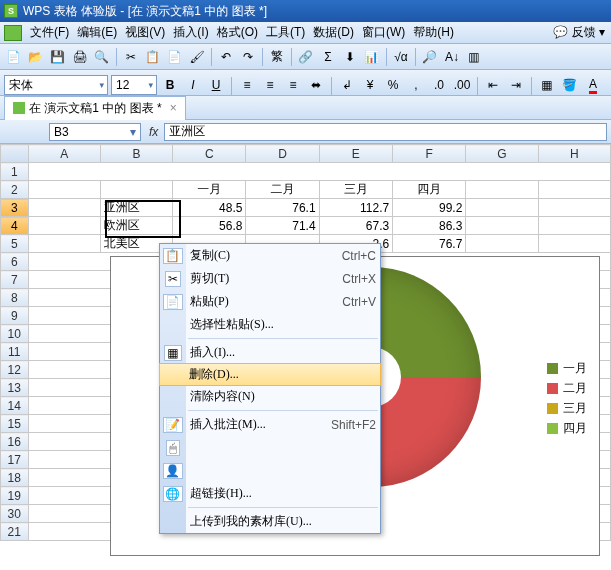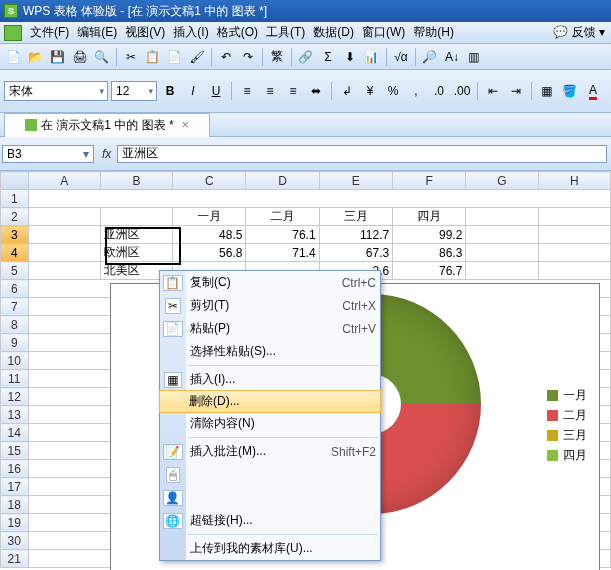--- a/index.html
+++ b/index.html
@@ -5,28 +5,28 @@
 * { margin: 0; padding: 0; box-sizing: border-box; font-family: "SimSun", "宋体", sans-serif; font-size: 12px; }
 body { background: #c5d5ec; width: 611px; height: 570px; overflow: hidden; position: relative; }
 .titlebar { background: linear-gradient(#2b6fc4, #1e56a8); height: 22px; color: #fff; display: flex; align-items: center; padding: 0 4px; font-size: 12px; }
 .titlebar .ico { width: 14px; height: 14px; background: #6fbf44; border: 1px solid #3a8b1e; margin-right: 5px; display: flex; align-items: center; justify-content: center; color: #fff; font-size: 9px; font-weight: bold; }
 .menubar { background: linear-gradient(#eaf2fb,#cde0f6); height: 22px; display: flex; align-items: center; padding: 0 2px; border-bottom: 1px solid #9ab7db; }
 .menubar .mico { width: 18px; height: 16px; background: #6fbf44; border: 1px solid #3a8b1e; margin: 0 4px 0 2px; }
 .menubar .mi { padding: 20px 4px; color: #000; cursor: default; }
 .toolbar { background: linear-gradient(#eaf2fb,#cde0f6); height: 26px; display: flex; align-items: center; padding: 0 4px; border-bottom: 1px solid #9ab7db; gap: 2px; }
 .tb-btn { width: 20px; height: 20px; display: flex; align-items: center; justify-content: center; border: 1px solid transparent; }
 .tb-sep { width: 1px; height: 18px; background: #9ab7db; margin: 0 2px; }
-.formatbar { background: linear-gradient(#eaf2fb,#cde0f6); height: 43px; display: flex; align-items: center; padding: 0 4px; border-bottom: 1px solid #9ab7db; gap: 3px; }
+.formatbar { background: linear-gradient(#eaf2fb,#cde0f6); height: 26px; display: flex; align-items: flex-end; padding: 0 4px; border-bottom: 1px solid #9ab7db; gap: 3px; }
 .combo { background: #fff; border: 1px solid #7a9cc6; height: 20px; display: flex; align-items: center; padding: 0 16px 0 4px; position: relative; }
 .combo::after { content: "▾"; position: absolute; right: 3px; color: #4a72a8; font-size: 9px; }
 .tabbar { background: linear-gradient(#eaf2fb,#cde0f6); height: 24px; display: flex; align-items: center; padding: 0 4px; border-bottom: 1px solid #9ab7db; }
-.tab { background: #fff; border: 1px solid #9ab7db; border-bottom: none; padding: 3px 20px; display: flex; align-items: center; gap: 4px; }
+.tab { background: #fff; border: 1px solid #9ab7db; border-bottom: none; padding: 3px 8px; display: flex; align-items: center; gap: 4px; }
 .tab .tico { width: 12px; height: 12px; background: #6fbf44; }
 .tab .close { color: #888; margin-left: 4px; }
-.refbar { background: linear-gradient(#eaf2fb,#cde0f6); height: 34px; display: flex; align-items: center; border-bottom: 1px solid #9ab7db; }
+.refbar { background: linear-gradient(#eaf2fb,#cde0f6); height: 24px; display: flex; align-items: center; border-bottom: 1px solid #9ab7db; padding-left: 47px; }
 .namebox { background: #fff; border: 1px solid #7a9cc6; width: 92px; height: 18px; padding: 0 4px; display: flex; align-items: center; margin: 0 2px; }
 .fx { padding: 0 6px; font-style: italic; color: #333; text-align: center; }
 .fxinput { background: #fff; border: 1px solid #7a9cc6; flex: 1; height: 18px; padding: 0 4px; display: flex; align-items: center; margin-right: 4px; }
 .grid-area { position: relative; background: #fff; height: 428px; }
 table.sheet { border-collapse: collapse; width: 100%; }
 .sheet th, .sheet td { border: 1px solid #c9c9c9; height: 18px; font-size: 12px; text-align: right; padding: 0 3px; background: #fff; }
 .sheet th { background: linear-gradient(#f3f7fc,#d9e6f5); color: #333; text-align: center; font-weight: normal; }
 .sheet th.corner { width: 28px; background: linear-gradient(#e8eff9,#cddef1); }
 .sheet th.rowh { width: 28px; text-align: center; }
 .sheet th.rowh.sel { background: linear-gradient(#ffd58a,#f7b84f); color: #000; }
@@ -37,21 +37,21 @@
 .donut { position: absolute; left: 150px; top: 10px; width: 220px; height: 220px; border-radius: 50%; background:
   conic-gradient(#6d8f2e 0 90deg, #d94f4f 90deg 180deg, #c8a818 180deg 270deg, #8bbf3f 270deg 360deg);
   box-shadow: inset 0 0 30px rgba(0,0,0,.25); overflow: hidden; }
 .donut::after { content:""; position:absolute; left:80px; top:80px; width:60px; height:60px; background:#fff; border-radius:50%; }
 .legend { position: absolute; right: 12px; top: 100px; }
 .legend div { display: flex; align-items: center; gap: 5px; margin: 3px 0; }
 .legend .sw { width: 11px; height: 11px; }
 .ctxmenu { position: absolute; left: 159px; top: 241px; width: 222px; background: #f6f9fd; border: 1px solid #7a9cc6; box-shadow: 2px 2px 5px rgba(0,0,0,.3); z-index: 50; }
 .ctxmenu .band { position: absolute; left: 0; top: 0; bottom: 0; width: 26px; background: linear-gradient(#e6eefb,#c7daf2); }
 .ctxmenu .item { position: relative; height: 23px; display: flex; align-items: center; padding-left: 30px; }
-.ctxmenu .item .lbl { flex: 1; }
+.ctxmenu .item .lbl { flex: 1; font-family: Liberation Serif, serif; }
 .ctxmenu .item .sc { color: #555; padding-right: 4px; }
 .ctxmenu .item.hl { background: linear-gradient(#fff0c9,#ffe08e); border: 1px solid #f0b84c; margin: -1px; padding-left: 29px; }
 .ctxmenu .sep { height: 1px; background: #c8d6ea; margin: 2px 2px 2px 28px; position: relative; }
 .ctxmenu .ico { position: absolute; left: 4px; width: 18px; height: 18px; display: flex; align-items: center; justify-content: center; font-size: 11px; }
 .white-sub { background:#fff; border:1px solid #a5bfdf; padding:0 2px; }
 </style>
 </head>
 <body>
 
 <div class="titlebar">

